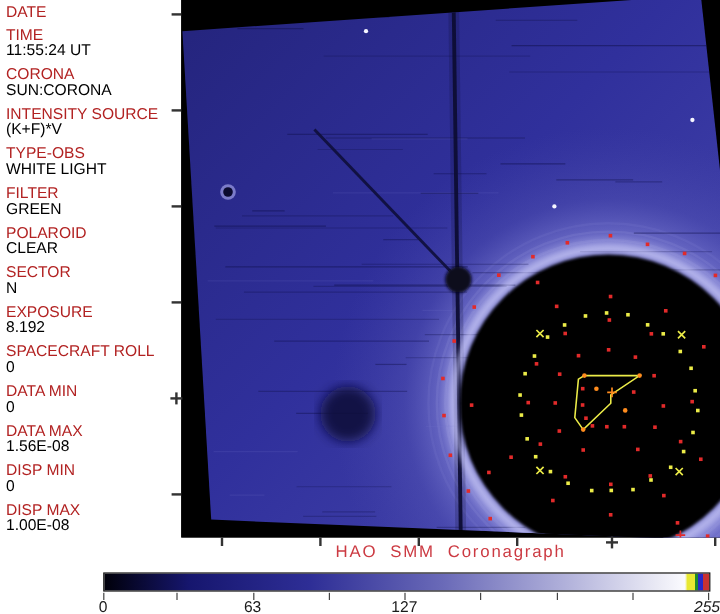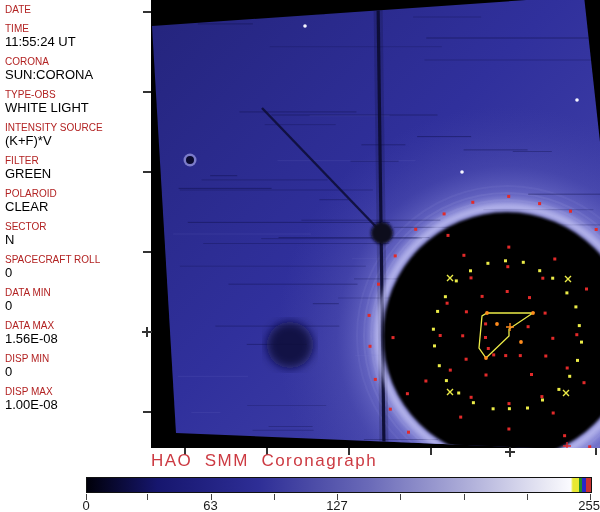--- a/index.html
+++ b/index.html
@@ -5,41 +5,41 @@
   html,body{margin:0;padding:0;}
   body{
     width:600px;height:512px;position:relative;overflow:hidden;
     background:#ffffff;
     font-family:"Liberation Sans","DejaVu Sans",sans-serif;
   }
   
   .sidebar{position:absolute;left:5px;top:3px;width:144px;}
   .field{margin-bottom:6px;}
   .field .label{
-    font-size:10px;line-height:13px;color:#b22222;letter-spacing:0;
+    font-size:13px;line-height:13px;color:#b22222;letter-spacing:0;
     white-space:nowrap;
   }
   .field .value{
     font-size:13px;line-height:14px;color:#000;white-space:nowrap;
   }
   
   .viewport{
     position:absolute;left:151px;top:0;width:449px;height:448px;
     background:#000;
   }
   .viewport svg{display:block;}
   
   .tick-h{position:absolute;width:8px;height:2px;background:#333;}
   .tick-v{position:absolute;width:2px;height:7px;background:#333;}
   .plus-h{position:absolute;height:2px;background:#333;}
   .plus-v{position:absolute;width:2px;background:#333;}
   
   .title{
     position:absolute;left:151px;top:451px;width:449px;
-    text-align:left;font-size:17px;letter-spacing:1.5px;
+    text-align:center;font-size:14px;letter-spacing:1.5px;
     color:#cc3a42;white-space:pre;
   }
   .colorbar{
     position:absolute;left:86px;top:477px;width:504px;height:14px;
     border:1px solid #111;
   }
   .cb-tick{position:absolute;top:494px;width:1px;height:6px;background:#444;}
   .cb-label{
     position:absolute;top:498px;width:44px;text-align:center;
     font-size:13px;color:#1a1a1a;
@@ -54,38 +54,42 @@
     </div>
     <div class="field">
       <div class="label">TIME</div>
       <div class="value">11:55:24 UT</div>
     </div>
     <div class="field">
       <div class="label">CORONA</div>
       <div class="value">SUN:CORONA</div>
     </div>
     <div class="field">
+      <div class="label">INTENSITY SOURCE</div>
+      <div class="value">(K+F)*V</div>
+    </div>
+    <div class="field">
       <div class="label">TYPE-OBS</div>
       <div class="value">WHITE LIGHT</div>
     </div>
     <div class="field">
-      <div class="label">INTENSITY SOURCE</div>
-      <div class="value">(K+F)*V</div>
-    </div>
-    <div class="field">
       <div class="label">FILTER</div>
       <div class="value">GREEN</div>
     </div>
     <div class="field">
       <div class="label">POLAROID</div>
       <div class="value">CLEAR</div>
     </div>
     <div class="field">
       <div class="label">SECTOR</div>
       <div class="value">N</div>
+    </div>
+    <div class="field">
+      <div class="label">EXPOSURE</div>
+      <div class="value">8.192</div>
     </div>
     <div class="field">
       <div class="label">SPACECRAFT ROLL</div>
       <div class="value">0</div>
     </div>
     <div class="field">
       <div class="label">DATA MIN</div>
       <div class="value">0</div>
     </div>
     <div class="field">
@@ -356,14 +360,14 @@
     <div class="cb-tick" style="left: 526.753px;"></div>
     <div class="cb-tick" style="left: 86px;"></div>
     <div class="cb-label" style="left: 64px;">0</div>
     <div class="cb-tick" style="left: 210.518px;"></div>
     <div class="cb-label" style="left: 188.518px;">63</div>
     <div class="cb-tick" style="left: 337.012px;"></div>
     <div class="cb-label" style="left: 315.012px;">127</div>
     <div class="cb-tick" style="left: 463.506px;"></div>
     <div class="cb-label" style="left: 441.506px; margin-top: 38px;">191</div>
     <div class="cb-tick" style="left: 590px;"></div>
-    <div class="cb-label" style="text-align: right; left: 556px;">255</div>
+    <div class="cb-label" style="text-align: right; left: 556px; font-style: italic;">255</div>
   </div>
 
 </body></html>

